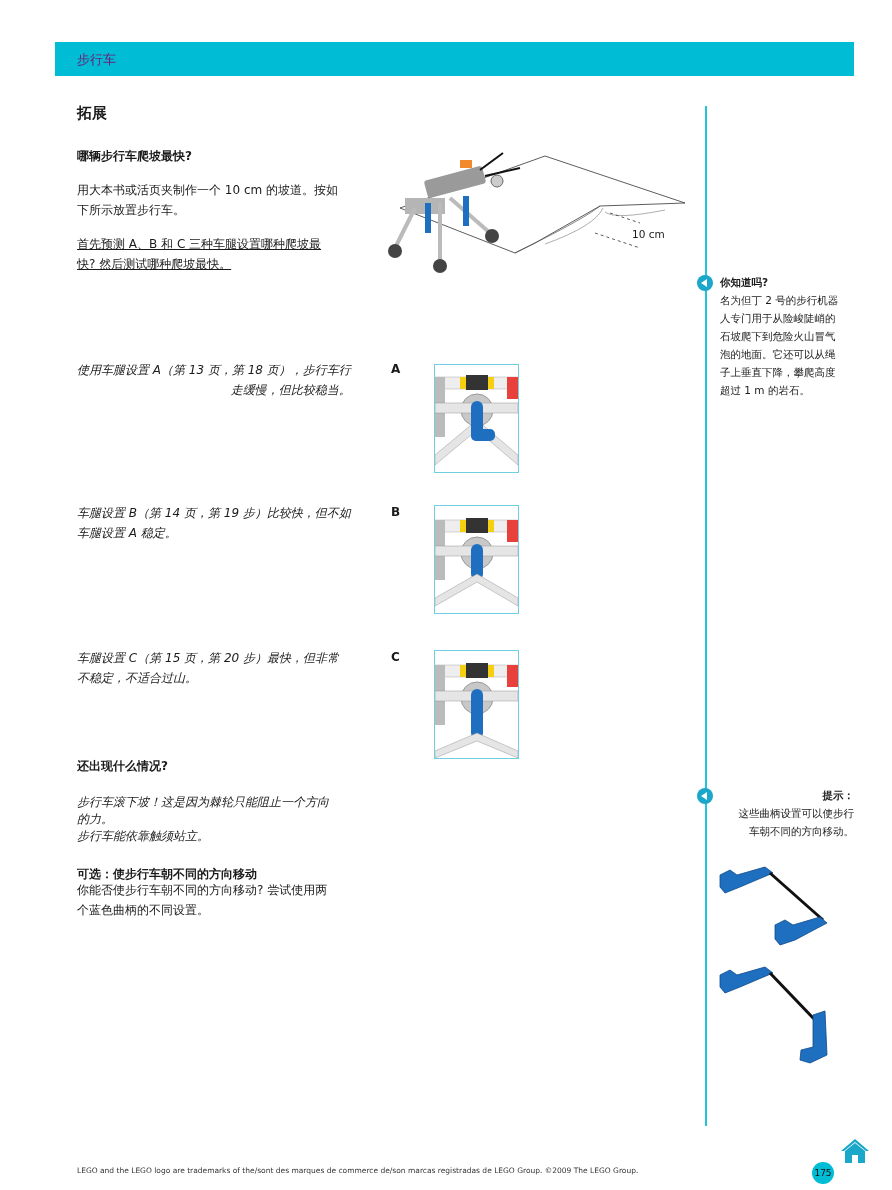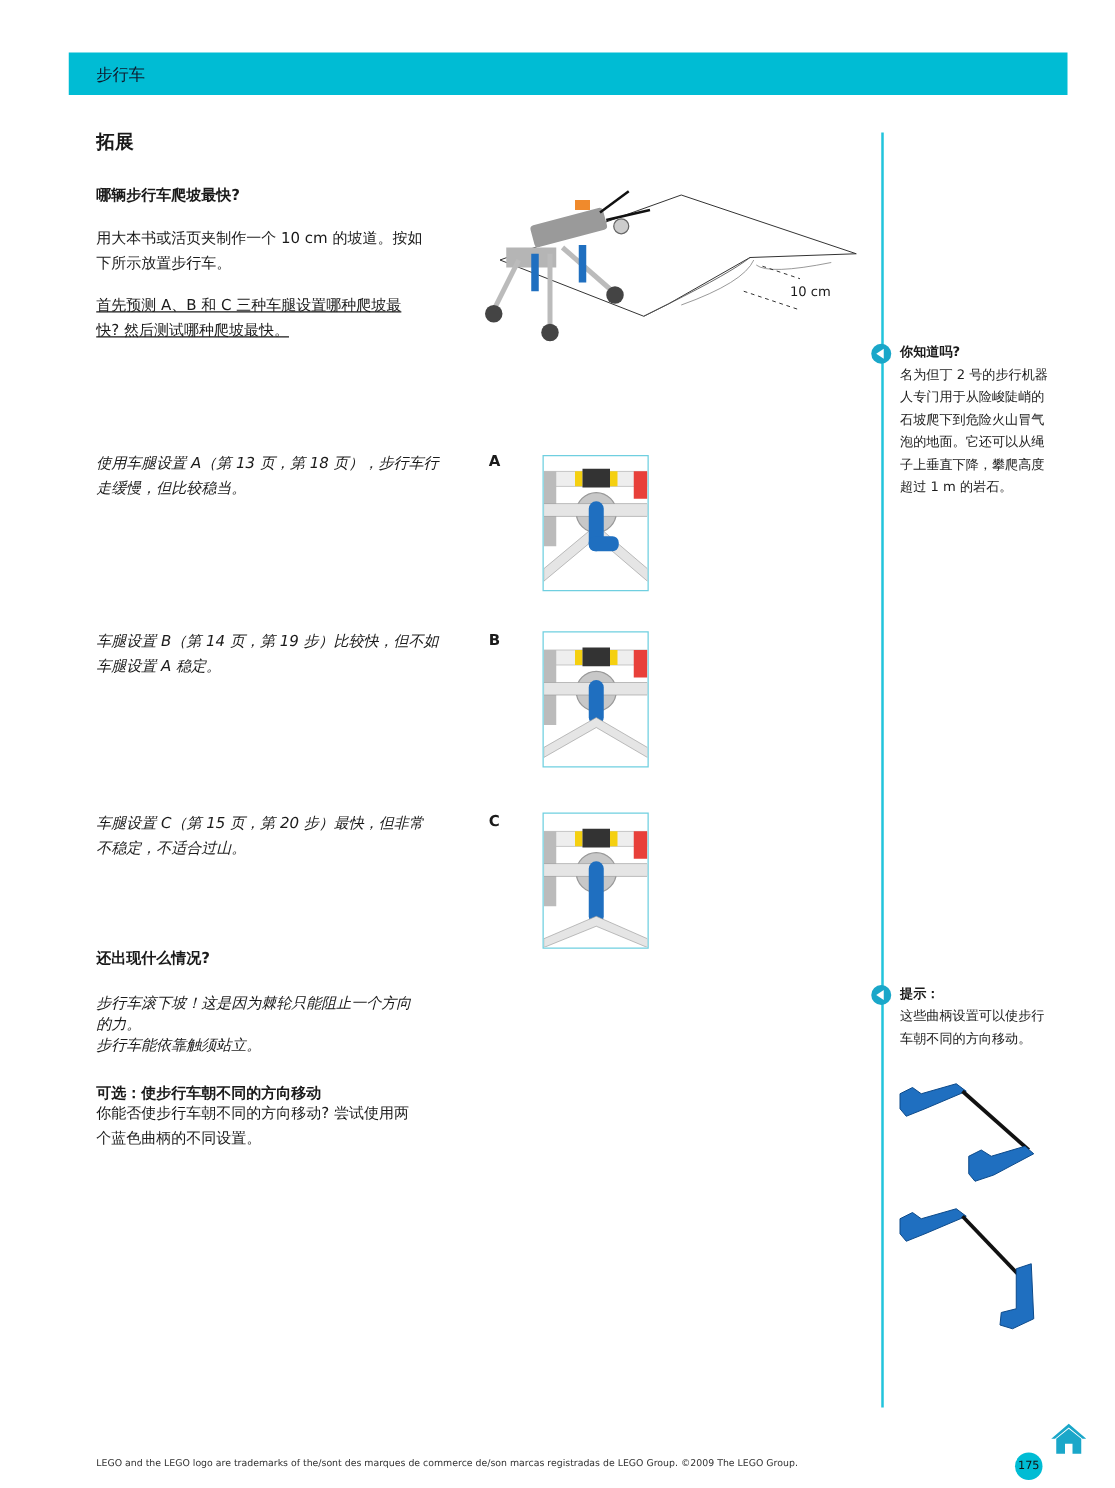--- a/index.html
+++ b/index.html
@@ -1,20 +1,20 @@
 <!DOCTYPE html>
 <html><head>
 <meta charset="utf-8">
 <style>
   html, body { margin: 0; padding: 0; background: #ffffff; }
   body { width: 892px; height: 1190px; position: relative; overflow: hidden;
          font-family: "DejaVu Sans", "Liberation Sans", sans-serif; color: #1a1a1a; }
   .abs { position: absolute; }
   .header-bar { left: 55px; top: 42px; width: 799px; height: 34px; background: #00bcd4; }
-  .header-title { left: 22px; top: 9px; font-size: 13px; color: #0f172a; }
+  .header-title { left: 22px; top: 9px; font-size: 13px; color: #701a75; }
   .section-title { left: 77px; top: 104px; font-size: 15px; font-weight: bold; }
   .h-sub { font-size: 12px; font-weight: bold; }
   .body-text { font-size: 12px; line-height: 20px; }
   .italic { font-style: italic; }
   .rule { left: 705px; top: 106px; width: 2px; height: 1020px; background: #22c4dc; }
   .side-note { left: 720px; font-size: 10.5px; line-height: 18px; width: 134px; }
   .side-title { font-weight: bold; }
   .side-icon { left: 697px; width: 16px; height: 16px; border-radius: 50%; background: #1aa7c9; }
   .side-icon::after { content: ""; position: absolute; left: 4px; top: 4px; width: 0; height: 0;
        border-top: 4px solid transparent; border-bottom: 4px solid transparent; border-right: 6px solid #ffffff; }
@@ -64,21 +64,21 @@
     <rect x="40" y="55" width="6" height="30" fill="#1f6fc0"></rect>
     <rect x="78" y="48" width="6" height="30" fill="#1f6fc0"></rect>
     <circle cx="10" cy="103" r="7" fill="#444"></circle>
     <circle cx="55" cy="118" r="7" fill="#444"></circle>
     <circle cx="107" cy="88" r="7" fill="#444"></circle>
     <circle cx="112" cy="33" r="6" fill="#ccc" stroke="#666"></circle>
   </svg>
   <div class="abs" style="left:247px;top:80px;font-size:10.5px;">10 cm</div>
 </div>
 
-<div class="abs body-text italic" style="left:77px;top:360px;">
+<div class="abs body-text italic" style="left:77px;top:360px;text-align:right;">
   <div>使用车腿设置 A（第 13 页，第 18 页），步行车行</div>
   <div>走缓慢，但比较稳当。</div>
 </div>
 <div class="abs letter" style="top:362px;">A</div>
 <div class="abs leg-box" style="top:364px;">
   <svg width="83" height="107" viewBox="0 0 83 107">
     <rect x="0" y="12" width="83" height="12" fill="#eee" stroke="#aaa" stroke-width="0.5"></rect>
     <rect x="25" y="12" width="6" height="12" fill="#f5d010"></rect>
     <rect x="31" y="10" width="22" height="15" fill="#333"></rect>
     <rect x="53" y="12" width="6" height="12" fill="#f5d010"></rect>
@@ -152,21 +152,21 @@
   <div class="side-title">你知道吗?</div>
   <div>名为但丁 2 号的步行机器</div>
   <div>人专门用于从险峻陡峭的</div>
   <div>石坡爬下到危险火山冒气</div>
   <div>泡的地面。它还可以从绳</div>
   <div>子上垂直下降，攀爬高度</div>
   <div>超过 1 m 的岩石。</div>
 </div>
 
 <div class="abs side-icon" style="top:788px;"></div>
-<div class="abs side-note" style="top:786px;">
+<div class="abs side-note" style="top:786px;text-align:right;">
   <div class="side-title">提示：</div>
   <div>这些曲柄设置可以使步行</div>
   <div>车朝不同的方向移动。</div>
 </div>
 
 <div class="abs" style="left:715px;top:865px;width:120px;height:200px;">
   <svg width="120" height="200" viewBox="0 0 120 200">
     <g>
       <path d="M5,10 L15,5 L22,10 L50,2 L58,8 L25,22 L10,28 L5,22 Z" fill="#1f6fc0" stroke="#0d4a8a" stroke-width="0.8"></path>
       <line x1="55" y1="8" x2="108" y2="55" stroke="#111" stroke-width="3"></line>

